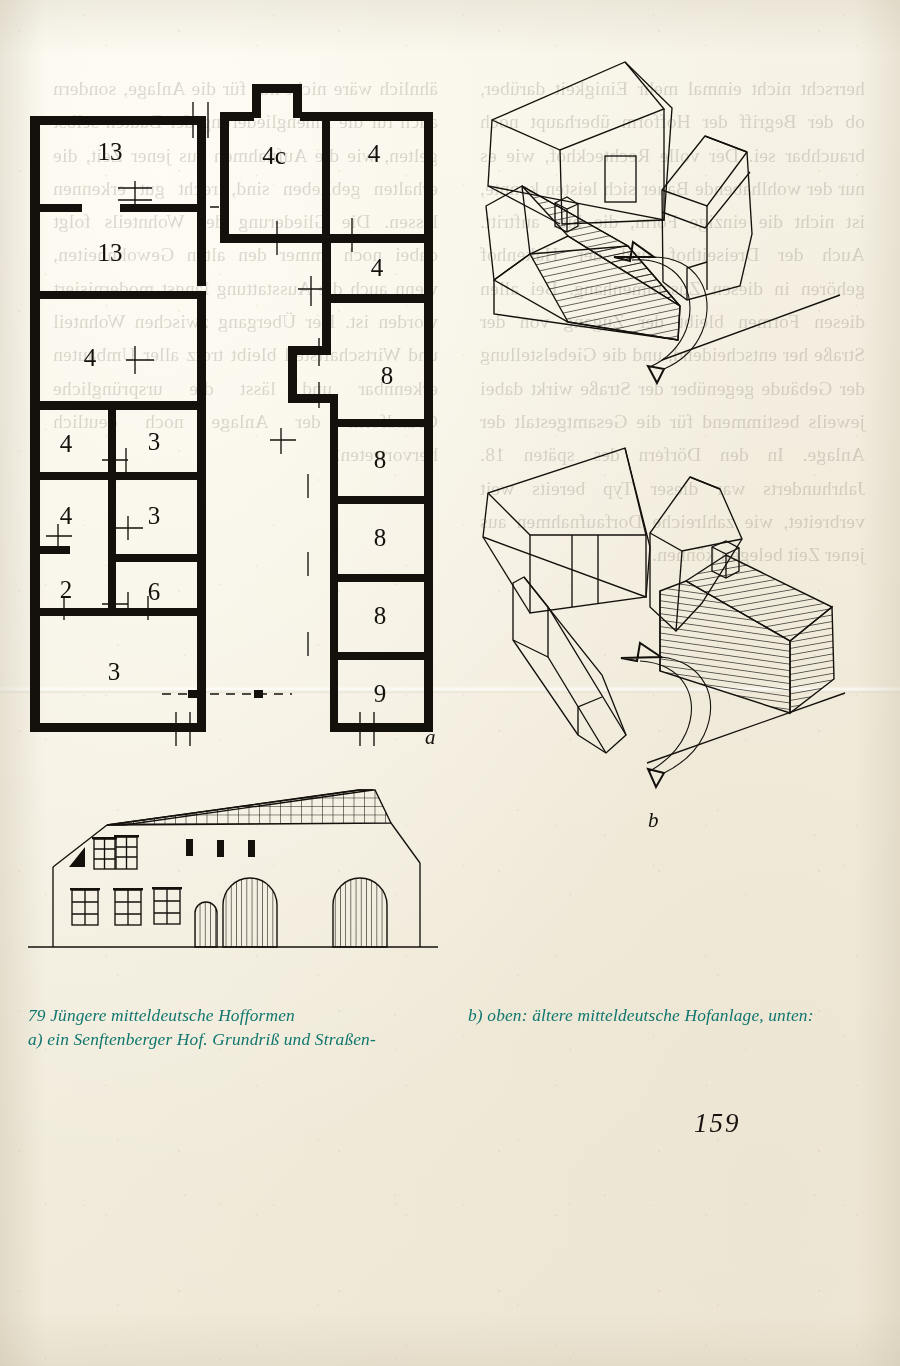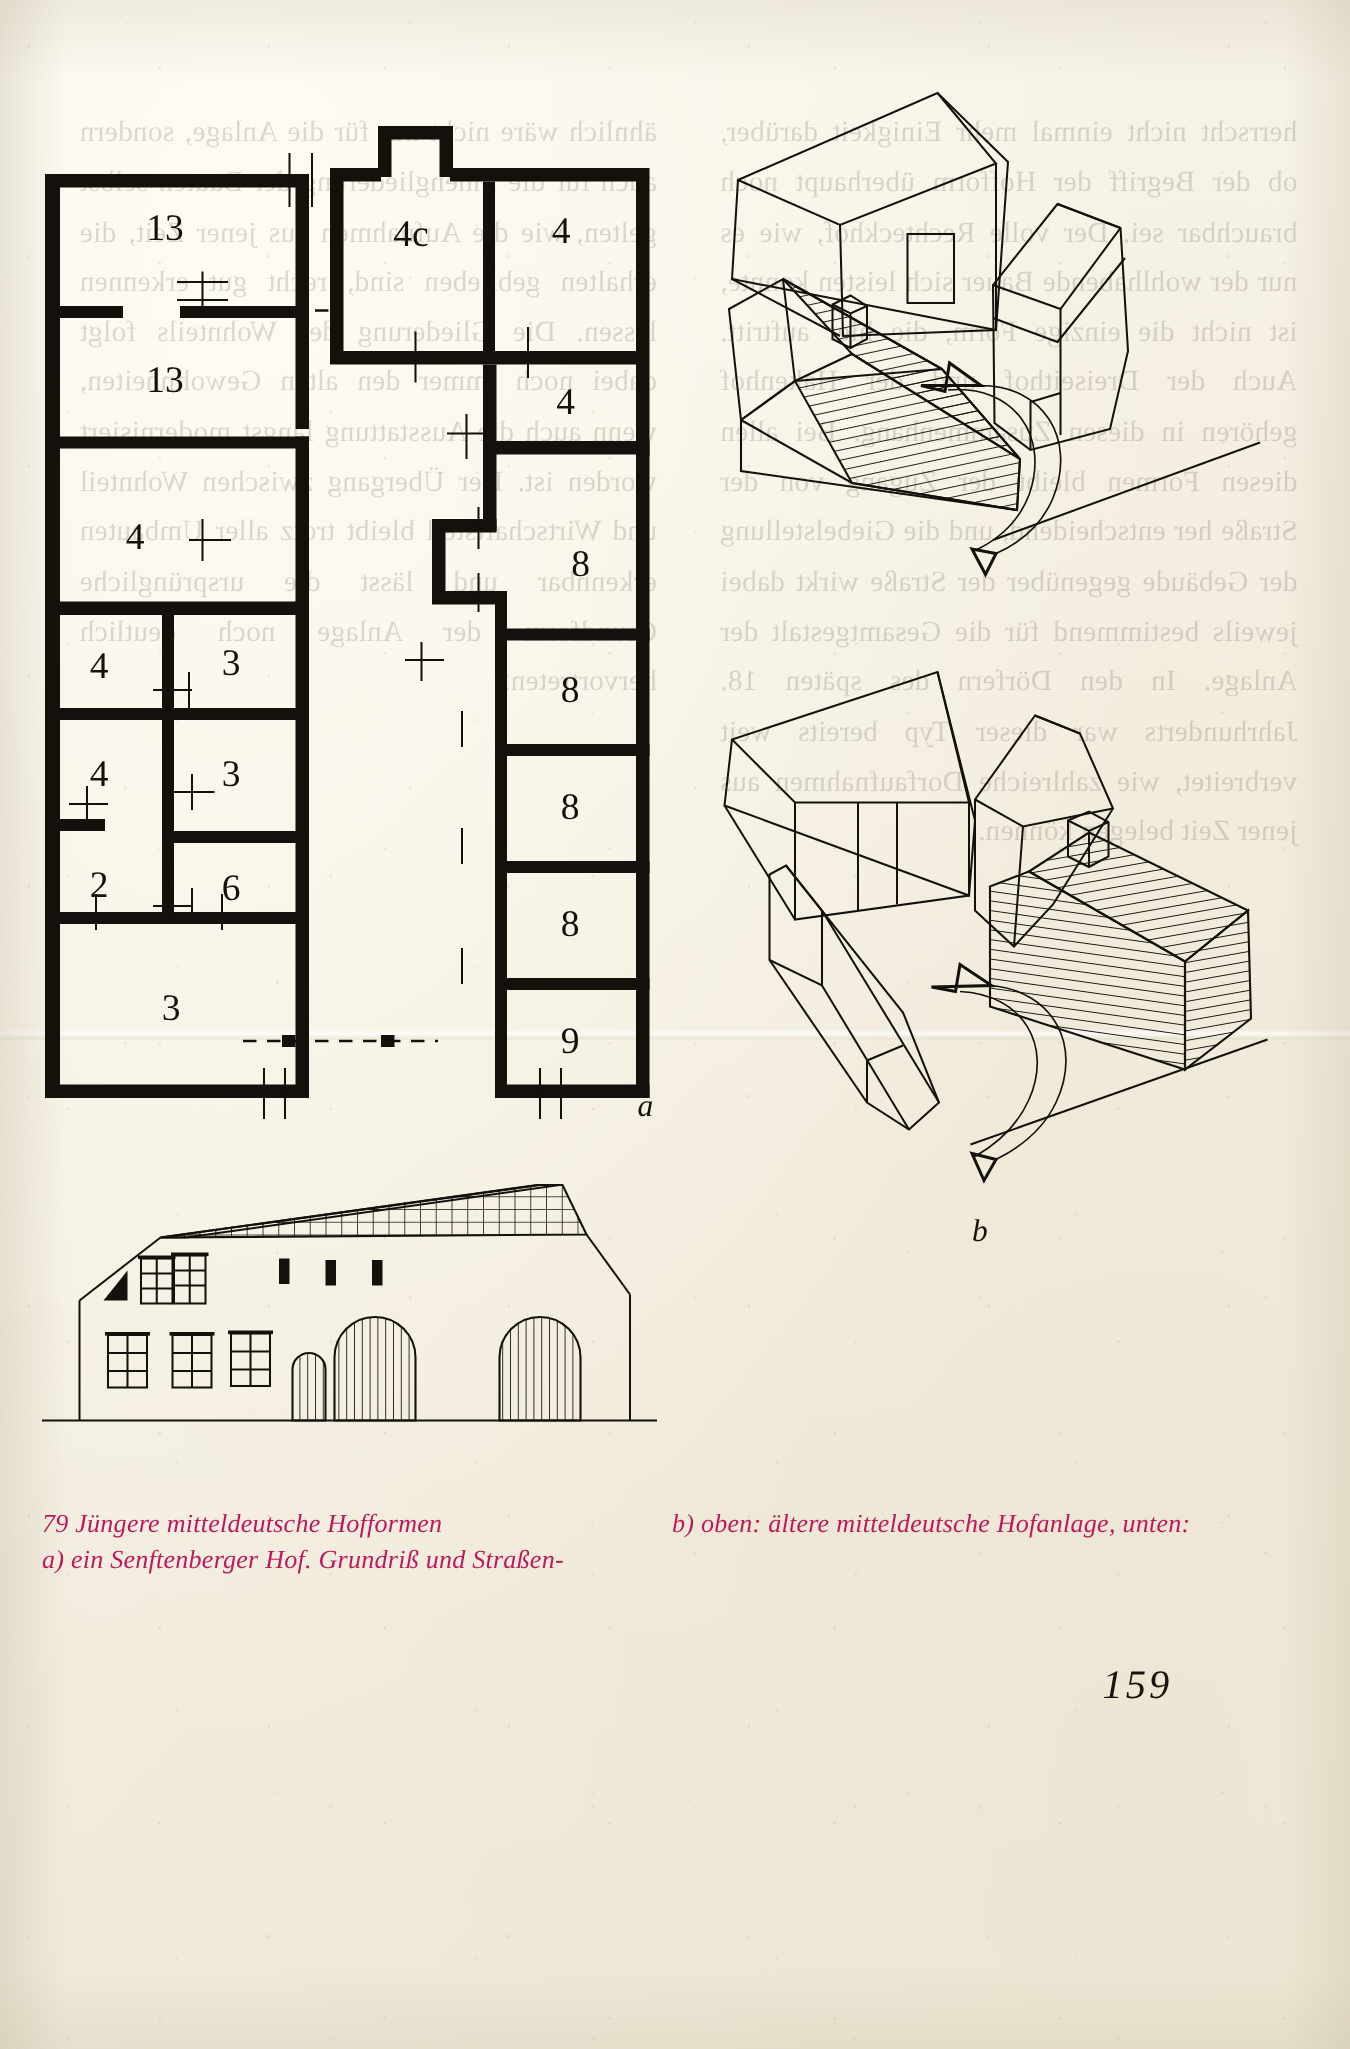--- a/index.html
+++ b/index.html
@@ -87,31 +87,31 @@
     fill:#14110d;
   }
 
   
   .caption{
     position:absolute;
     font-family:"Liberation Serif", serif;
     font-style:italic;
     font-size:17.4px;
     line-height:24.2px;
-    color:#be185d;
+    color:#0f766e;
     letter-spacing:.15px;
   }
   #cap-a{left:28px;top:1003px;width:412px;}
-  #cap-b{left:448px;top:1003px;width:420px;}
+  #cap-b{left:468px;top:1003px;width:420px;}
   .cap-line{white-space:pre-wrap;}
   .cap-head{}
 
   #pagenum{
     position:absolute;
-    left:735px;top:1108px;
+    left:694px;top:1108px;
     font-family:"Liberation Serif", serif;
     font-style:italic;
     font-size:27px;
     letter-spacing:2px;
     color:#17130f;
   }
 </style>
 </head>
 <body>
 

